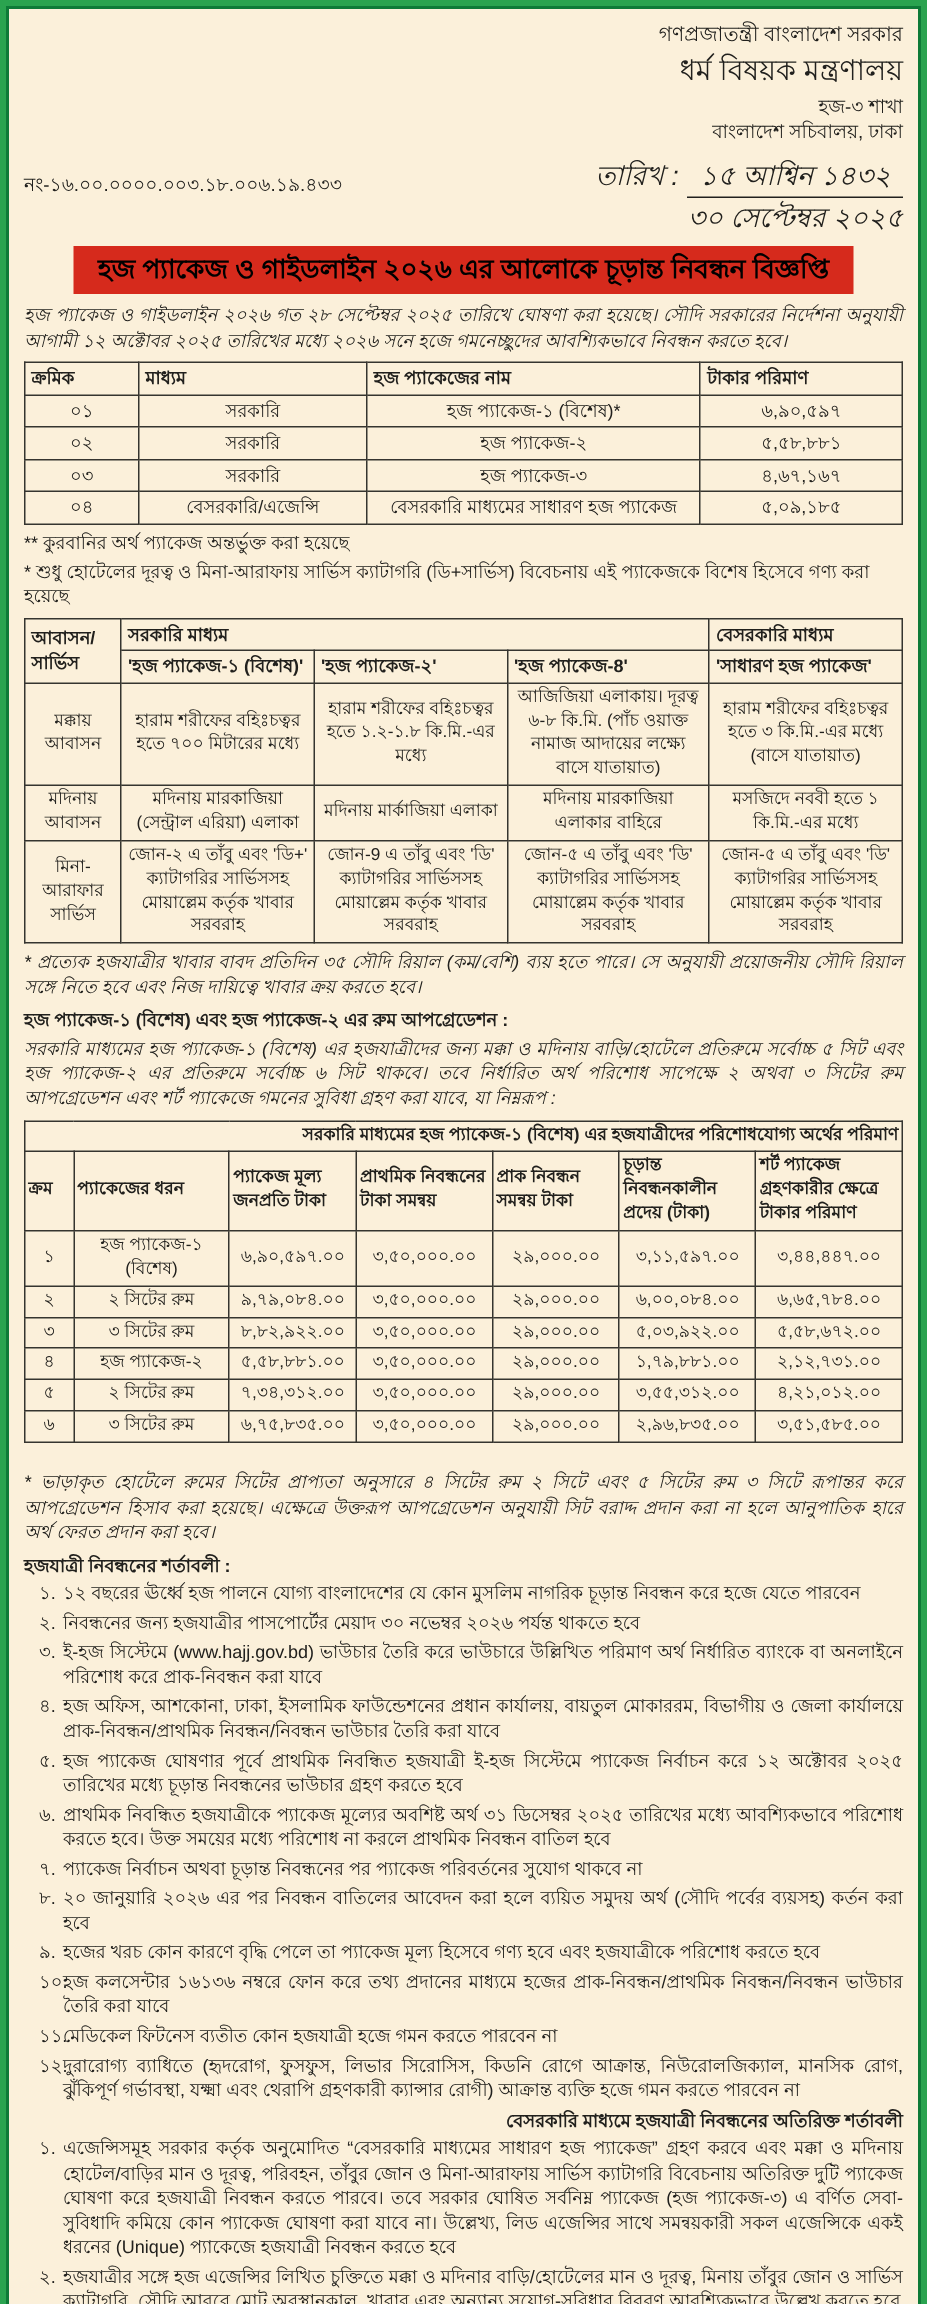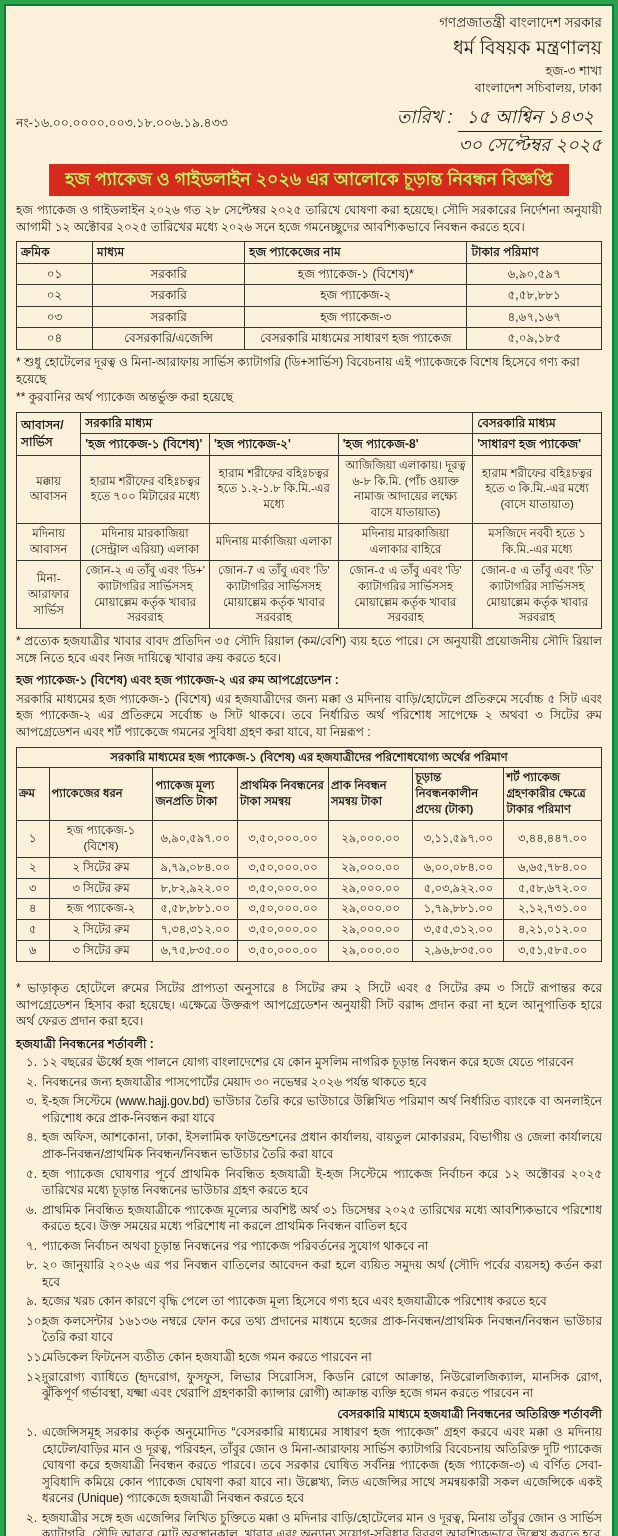--- a/index.html
+++ b/index.html
@@ -17,29 +17,29 @@
   .hdr-ministry{font-size:19px;font-weight:normal;margin:2px 0;}
   .hdr-small{font-size:12.5px;}
   .memo-row{display:flex;justify-content:space-between;align-items:flex-start;margin-top:8px;}
   .memo-no{font-size:12.5px;padding-top:10px;}
   .date-block{display:flex;align-items:flex-start;gap:6px;font-size:18px;font-style:italic;}
   .date-frac{display:inline-block;text-align:center;}
   .date-top{border-bottom:1.2px solid #21201d;padding:0 4px 1px 4px;}
   .date-bottom{padding-top:1px;}
   .banner-wrap{text-align:center;margin:6px 0 6px 0;}
   .banner{
-    display:inline-block;background:#d62a1c;color:#bef264;
+    display:inline-block;background:#d62a1c;color:#000000;
     font-weight:bold;font-size:17.5px;padding:3px 16px 5px 16px;
   }
-  .para{text-align:justify;margin:2px 0 6px 0;}
+  .para{text-align:justify;margin:2px 0 6px 0;font-style:italic;}
   table{width:100%;border-collapse:collapse;margin:2px 0 4px 0;}
   th,td{border:1.4px solid #35342f;padding:2px 4px;vertical-align:middle;}
   th{font-weight:bold;text-align:left;}
   td{text-align:center;}
-  .t-title{font-weight:bold;text-align:center;}
+  .t-title{font-weight:bold;text-align:right;}
   .notes{font-size:12px;margin:0 0 6px 0;}
   .notes div{margin-bottom:2px;}
   .sec-head{font-weight:bold;margin:4px 0 2px 0;}
   .list{margin:2px 0 4px 0;}
   .list-item{display:flex;margin:0 0 3px 0;}
   .list-item .num{width:26px;flex:0 0 26px;text-align:left;padding-left:10px;box-sizing:border-box;}
   .list-item .txt{flex:1;text-align:justify;}
   .small-cells td{font-size:11.5px;padding:2px 3px;}
   .pay-table th{font-size:11.5px;padding:2px 2px;}
   .pay-table td{font-size:11.5px;padding:2px 2px;}
@@ -102,22 +102,22 @@
     <tr>
       <td>০৪</td>
       <td>বেসরকারি/এজেন্সি</td>
       <td>বেসরকারি মাধ্যমের সাধারণ হজ প্যাকেজ</td>
       <td>৫,০৯,১৮৫</td>
     </tr>
   </tbody>
     </table>
 
   <div class="notes">
+    <div>** কুরবানির অর্থ প্যাকেজ অন্তর্ভুক্ত করা হয়েছে</div>
     <div>* শুধু হোটেলের দূরত্ব ও মিনা-আরাফায় সার্ভিস ক্যাটাগরি (ডি+সার্ভিস) বিবেচনায় এই প্যাকেজকে বিশেষ হিসেবে গণ্য করা হয়েছে</div>
-    <div>** কুরবানির অর্থ প্যাকেজ অন্তর্ভুক্ত করা হয়েছে</div>
   </div>
 
   <table class="small-cells">
     <tbody>
         <tr>
       <th rowspan="2" style="width:11%">আবাসন/ সার্ভিস</th>
       <th colspan="3">সরকারি মাধ্যম</th>
       <th style="width:22%">বেসরকারি মাধ্যম</th>
     </tr>
     <tr>
@@ -136,21 +136,21 @@
     <tr>
       <td>মদিনায় আবাসন</td>
       <td>মদিনায় মারকাজিয়া (সেন্ট্রাল এরিয়া) এলাকা</td>
       <td>মদিনায় মার্কাজিয়া এলাকা</td>
       <td>মদিনায় মারকাজিয়া এলাকার বাহিরে</td>
       <td>মসজিদে নববী হতে ১ কি.মি.-এর মধ্যে</td>
     </tr>
     <tr>
       <td>মিনা- আরাফার সার্ভিস</td>
       <td>জোন-২ এ তাঁবু এবং 'ডি+' ক্যাটাগরির সার্ভিসসহ মোয়াল্লেম কর্তৃক খাবার সরবরাহ</td>
-      <td>জোন-7 এ তাঁবু এবং 'ডি' ক্যাটাগরির সার্ভিসসহ মোয়াল্লেম কর্তৃক খাবার সরবরাহ</td>
+      <td>জোন-9 এ তাঁবু এবং 'ডি' ক্যাটাগরির সার্ভিসসহ মোয়াল্লেম কর্তৃক খাবার সরবরাহ</td>
       <td>জোন-৫ এ তাঁবু এবং 'ডি' ক্যাটাগরির সার্ভিসসহ মোয়াল্লেম কর্তৃক খাবার সরবরাহ</td>
       <td>জোন-৫ এ তাঁবু এবং 'ডি' ক্যাটাগরির সার্ভিসসহ মোয়াল্লেম কর্তৃক খাবার সরবরাহ</td>
     </tr>
   </tbody>
     </table>
 
   <div class="para" style="margin-top:0;">* প্রত্যেক হজযাত্রীর খাবার বাবদ প্রতিদিন ৩৫ সৌদি রিয়াল (কম/বেশি) ব্যয় হতে পারে। সে অনুযায়ী প্রয়োজনীয় সৌদি রিয়াল সঙ্গে নিতে হবে এবং নিজ দায়িত্বে খাবার ক্রয় করতে হবে।</div>
 
   <div class="sec-head">হজ প্যাকেজ-১ (বিশেষ) এবং হজ প্যাকেজ-২ এর রুম আপগ্রেডেশন :</div>
   <div class="para">সরকারি মাধ্যমের হজ প্যাকেজ-১ (বিশেষ) এর হজযাত্রীদের জন্য মক্কা ও মদিনায় বাড়ি/হোটেলে প্রতিরুমে সর্বোচ্চ ৫ সিট এবং হজ প্যাকেজ-২ এর প্রতিরুমে সর্বোচ্চ ৬ সিট থাকবে। তবে নির্ধারিত অর্থ পরিশোধ সাপেক্ষে ২ অথবা ৩ সিটের রুম আপগ্রেডেশন এবং শর্ট প্যাকেজে গমনের সুবিধা গ্রহণ করা যাবে, যা নিম্নরূপ :</div>

